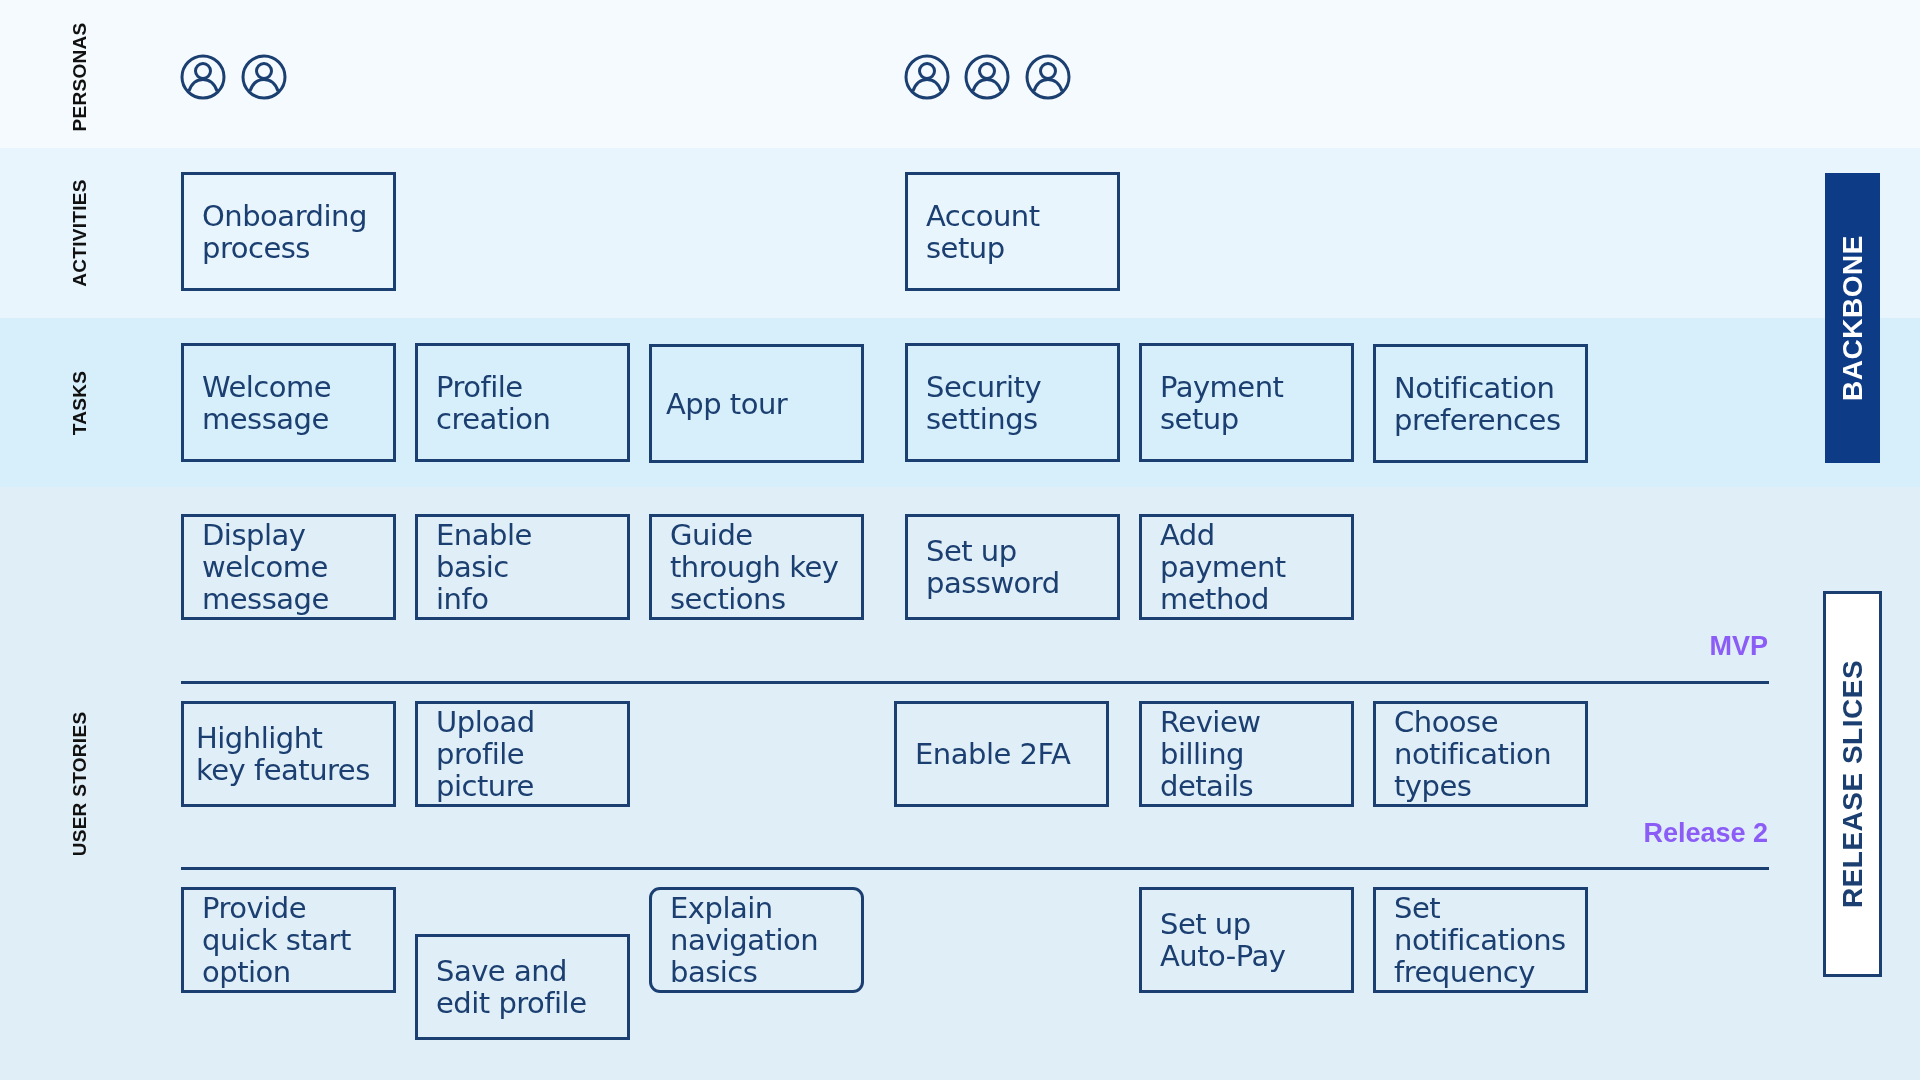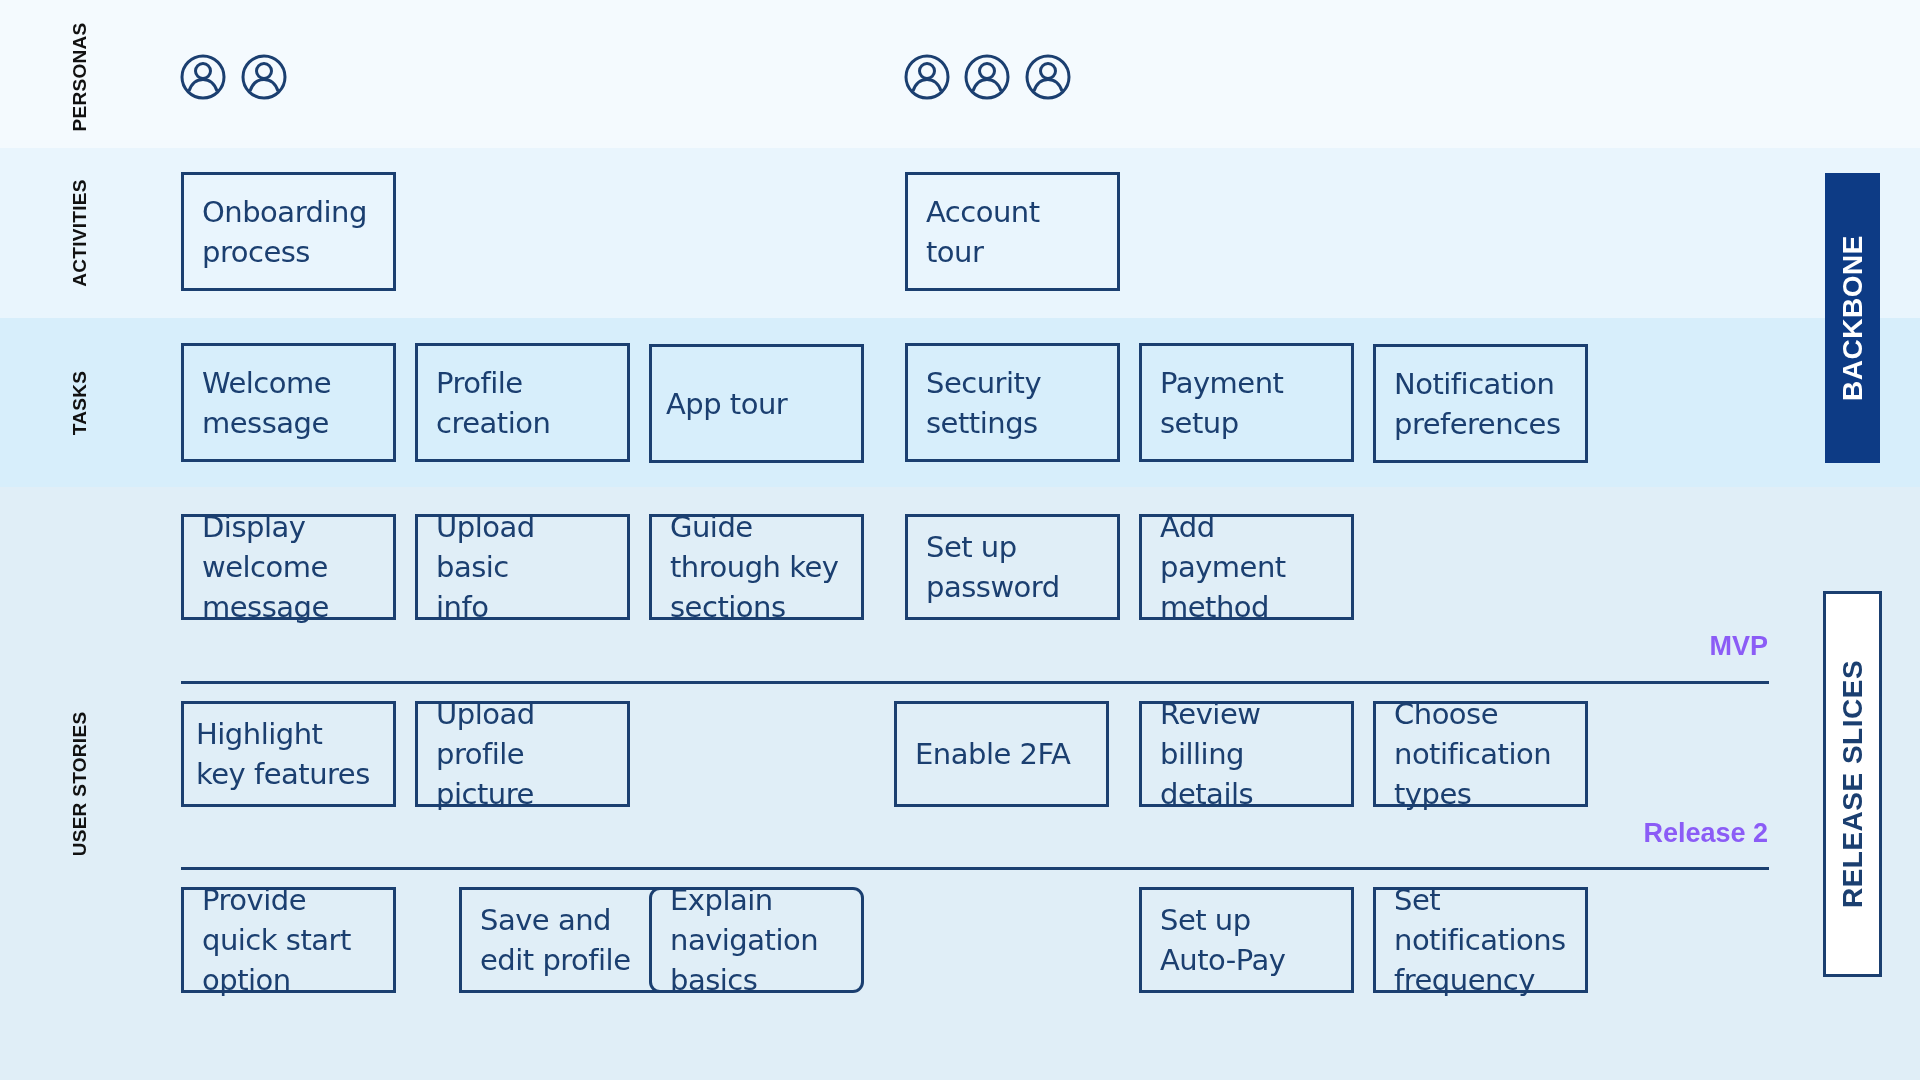--- a/index.html
+++ b/index.html
@@ -4,21 +4,21 @@
 <style>
   html, body { margin:0; padding:0; }
   body { width:1920px; height:1080px; position:relative; overflow:hidden; font-family:"Liberation Sans", sans-serif; background:#f4fafe; }
   .band { position:absolute; left:0; width:1920px; }
   .band-personas { top:0; height:148px; background:#f4fafe; }
   .band-activities { top:148px; height:170px; background:#e9f5fd; }
   .band-tasks { top:318px; height:169px; background:#d7eefb; }
   .band-stories { top:487px; height:593px; background:#e0eef7; }
   .row-label { position:absolute; left:80px; transform:translate(-50%,-50%) rotate(-90deg); white-space:nowrap; font-weight:bold; font-size:19px; color:#111; letter-spacing:0.3px; }
   .persona { position:absolute; width:46px; height:46px; }
-  .card { position:absolute; width:215px; box-sizing:border-box; border:3px solid #1b3f70; display:flex; align-items:center; padding:0 18px; color:#1b3f70; font-size:29px; line-height:40px; font-family:"DejaVu Sans", sans-serif; font-weight:normal; letter-spacing:-0.5px; }
+  .card { position:absolute; width:215px; box-sizing:border-box; border:3px solid #1b3f70; display:flex; align-items:center; padding:0 18px; color:#1b3f70; font-size:29px; line-height:32px; font-family:"DejaVu Sans", sans-serif; font-weight:normal; letter-spacing:-0.5px; }
   .card span { display:block; white-space:pre-line; }
   .act { height:119px; top:172px; background:#e9f5fd; }
   .task { height:119px; top:343px; background:#d7eefb; }
   .story { height:106px; background:#e0eef7; }
   .slice-line { position:absolute; left:181px; width:1588px; height:3px; background:#1b3f70; }
   .slice-label { position:absolute; right:152px; font-weight:bold; font-size:27px; color:#8b5cf6; }
   .backbone { position:absolute; left:1825px; top:173px; width:55px; height:290px; background:#0d3b85; }
   .releases { position:absolute; left:1823px; top:591px; width:59px; height:386px; box-sizing:border-box; border:3px solid #1b3f70; background:#ffffff; }
   .side-text { position:absolute; left:50%; top:50%; transform:translate(-50%,-50%) rotate(-90deg); white-space:nowrap; font-weight:bold; font-size:28px; letter-spacing:0.5px; }
   .backbone .side-text { color:#ffffff; }
@@ -62,21 +62,21 @@
     <circle cx="23" cy="17" r="7.5" fill="none" stroke="#1b3f70" stroke-width="3"></circle>
     <path d="M9 37 C12 28,17 25.5,23 25.5 C29 25.5,34 28,37 37" fill="none" stroke="#1b3f70" stroke-width="3"></path>
   </svg>
 
 <div class="card act" style="left:181px;">
     <span>Onboarding
 process</span>
   </div>
 <div class="card act" style="left:905px;">
     <span>Account
-tour</span>
+setup</span>
   </div>
 
 <div class="card task" style="left:181px;">
     <span>Welcome
 message</span>
   </div>
 <div class="card task" style="left:415px;">
     <span>Profile
 creation</span>
   </div>
@@ -95,21 +95,21 @@
     <span>Notification
 preferences</span>
   </div>
 
 <div class="card story" style="left:181px;top:514px;">
     <span>Display
 welcome
 message</span>
   </div>
 <div class="card story" style="left:415px;top:514px;">
-    <span>Upload basic
+    <span>Enable basic
 info</span>
   </div>
 <div class="card story" style="left:649px;top:514px;">
     <span>Guide
 through key
 sections</span>
   </div>
 <div class="card story" style="left:905px;top:514px;">
     <span>Set up
 password</span>
@@ -147,21 +147,21 @@
   </div>
 
 <div class="slice-label" style="top:818px;">Release 2</div>
 <div class="slice-line" style="top:867px;"></div>
 
 <div class="card story" style="left:181px;top:887px;">
     <span>Provide
 quick start
 option</span>
   </div>
-<div class="card story" style="left:415px;top:887px;margin-left:44px;">
+<div class="card story" style="left:415px;top:934px;">
     <span>Save and
 edit profile</span>
   </div>
 <div class="card story" style="left:649px;top:887px;border-radius:11px;">
     <span>Explain
 navigation
 basics</span>
   </div>
 <div class="card story" style="left:1139px;top:887px;">
     <span>Set up

